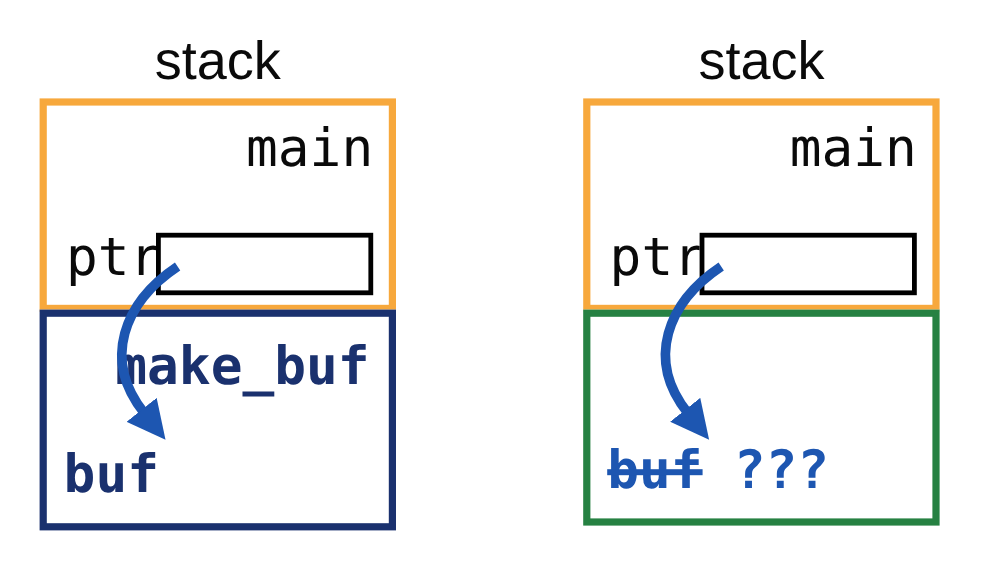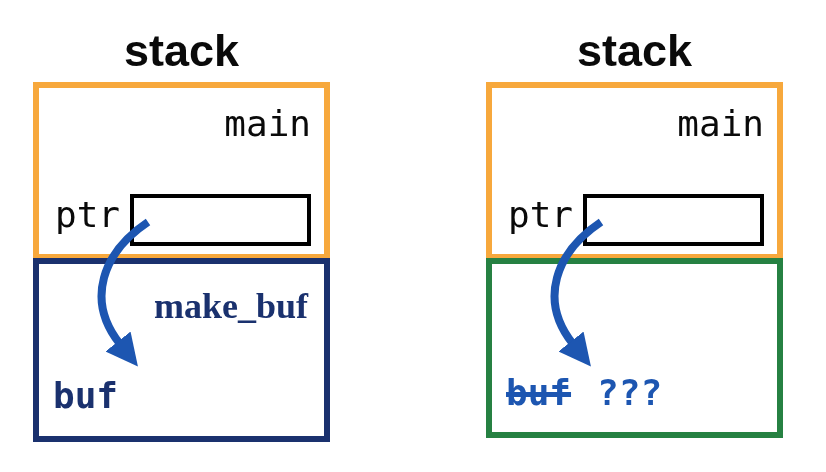--- a/index.html
+++ b/index.html
@@ -19,63 +19,63 @@
     background: #ffffff;
     overflow: hidden;
     font-family: "DejaVu Sans Mono", monospace;
   }
   .abs { position: absolute; }
 
   .stack-title {
     top: 27px; width: 297px; height: 48px;
     text-align: center; line-height: 48px;
     font-family: "Liberation Sans", sans-serif;
-    font-size: 45px; font-weight: 700; color: var(--ink);
+    font-size: 45px; font-weight: 400; color: var(--ink);
     letter-spacing: 0px;
   }
   .t-left  { left: 33px; }
   .t-right { left: 486px; }
 
   .main-frame {
     top: 82px; width: 297px; height: 178px;
     border: 6px solid var(--main-frame-border);
     background: #ffffff;
   }
   .mf-left  { left: 33px; }
   .mf-right { left: 486px; }
 
   .callee-frame {
     top: 258px; width: 297px; height: 184px;
     background: #ffffff;
   }
   .cf-left  { left: 33px; border: 6px solid var(--make-buf-frame); }
   .cf-right { left: 486px; height: 180px; border: 6px solid var(--foo-frame); }
 
-  .mono { font-family: "DejaVu Sans Mono", monospace; font-size: 36px; line-height: 44px; color: var(--ink); }
+  .mono { font-family: "DejaVu Sans Mono", monospace; font-size: 44px; line-height: 44px; color: var(--ink); }
 
   .main-label { top: 102px; height: 44px; text-align: right; }
   .ml-left  { right: 515px; }
   .ml-right { right: 62px; }
 
   .ptr-label { top: 193px; height: 44px; text-align: right; }
   .pl-left  { left: 55px; }
   .pl-right { left: 508px; }
 
   .ptr-box {
     top: 194px; width: 181px; height: 52px;
     border: 4px solid #000000; background: #ffffff;
   }
   .pb-left  { left: 130px; }
   .pb-right { left: 583px; }
 
   .callee-fn-label {
     top: 284px; height: 44px; text-align: right;
     font-weight: bold; color: var(--make-buf-frame);
   }
-  .cfl-left { right: 518px; font-family: Liberation Serif, serif; }
+  .cfl-left { right: 518px; }
 
   .buf-label {
     top: 374px; height: 44px;
     font-weight: bold; color: var(--make-buf-frame);
   }
   .bl-left { left: 53px; }
 
   .foo-bar {
     left: 582px; top: 280px; width: 180px; height: 45px;
     background: var(--foo-frame);

